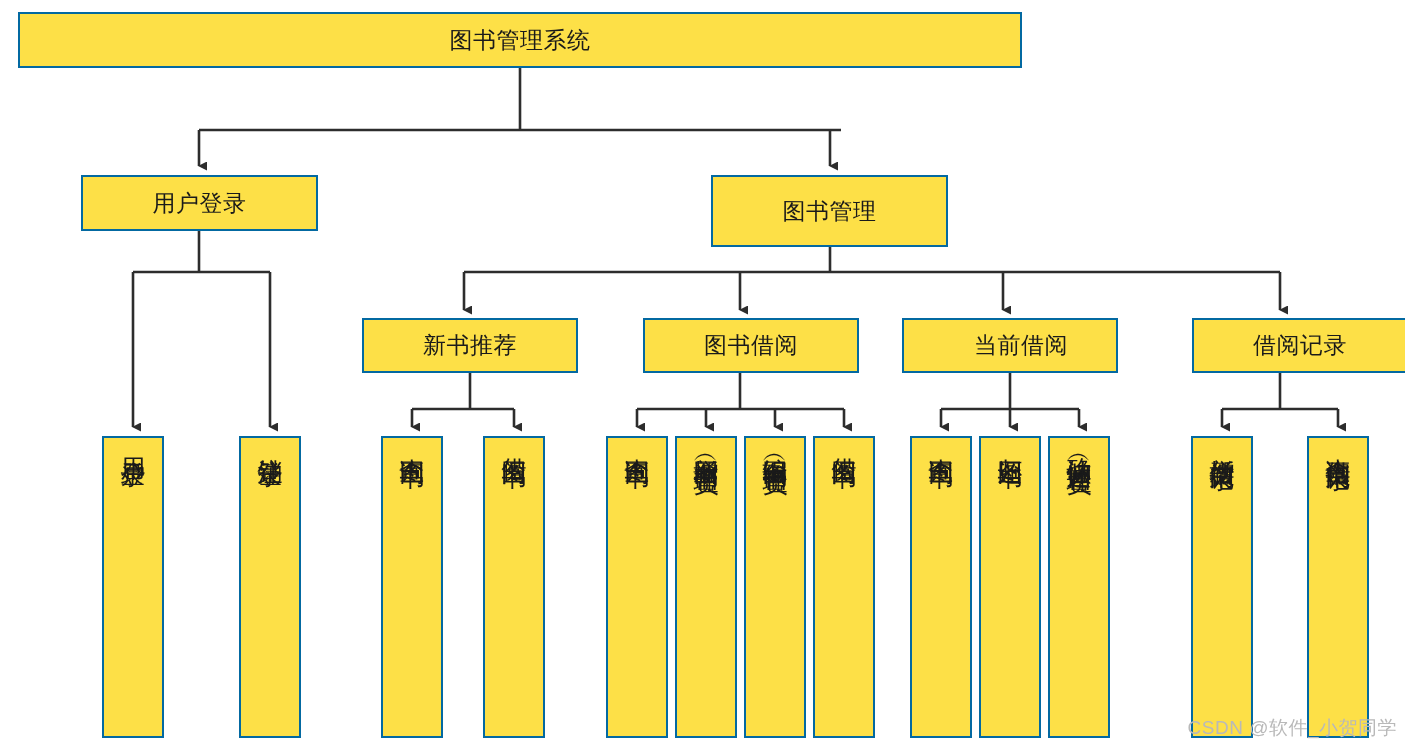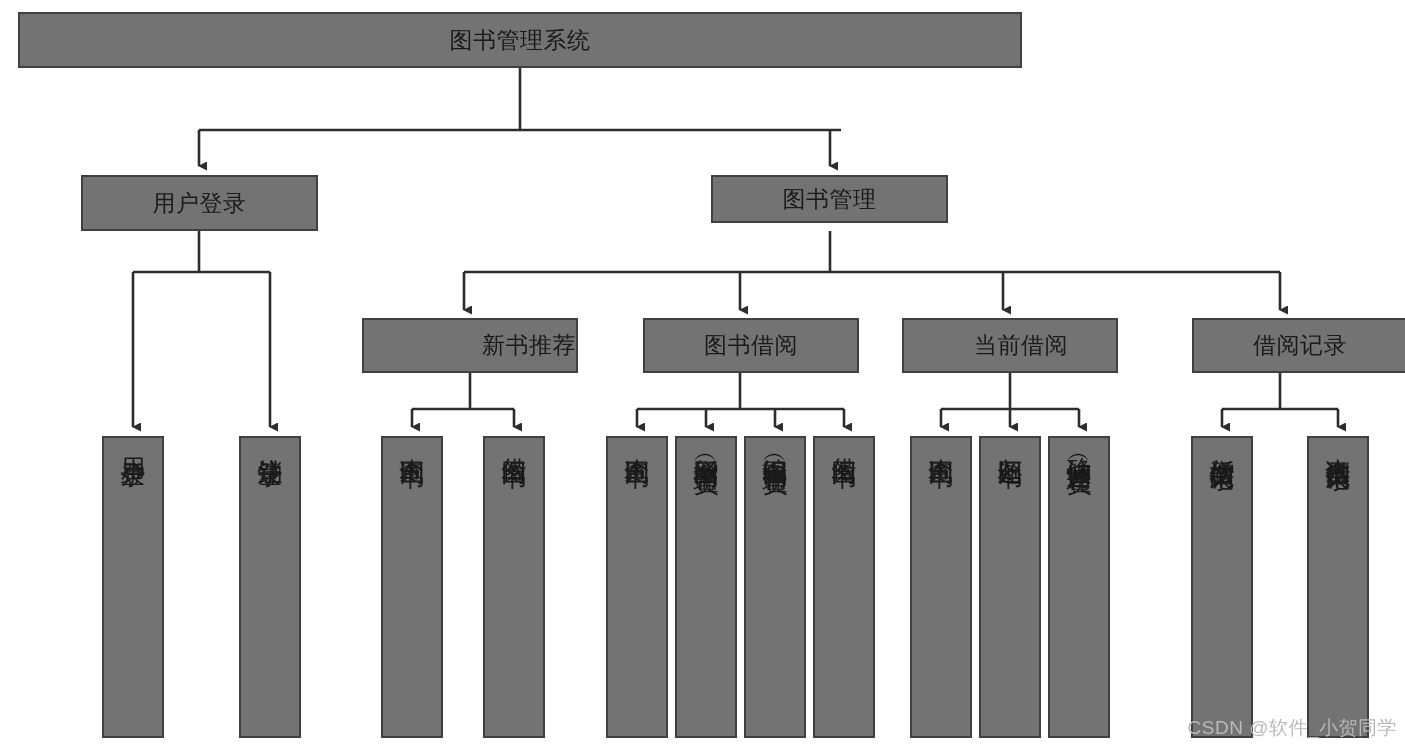--- a/index.html
+++ b/index.html
@@ -24,22 +24,22 @@
     position: absolute;
     left: 0;
     top: 0;
     width: 1405px;
     height: 747px;
     pointer-events: none;
   }
   .node-box {
     position: absolute;
     box-sizing: border-box;
-    background: #737373;
-    border: 2px solid #404040;
+    background: #fde047;
+    border: 2px solid #0369a1;
     display: flex;
     align-items: center;
     justify-content: center;
     overflow: hidden;
   }
   .node-label {
     color: #1a1a1a;
     text-align: center;
     line-height: 1.22;
     white-space: nowrap;
@@ -133,25 +133,25 @@
     </g>
   </svg>
 
   <div class="node-box root horiz" style="left:18px; top:12px; width:1004px; height:56px;">
     <span class="node-label">图书管理系统</span>
   </div>
 
   <div class="node-box horiz" style="left:81px; top:175px; width:237px; height:56px;">
     <span class="node-label">用户登录</span>
   </div>
-  <div class="node-box horiz" style="left:711px; top:175px; width:237px; height:48px;">
+  <div class="node-box horiz" style="left:711px; top:175px; width:237px; height:72px;">
     <span class="node-label">图书管理</span>
   </div>
 
-  <div class="node-box horiz" style="left:362px; top:318px; width:216px; height:55px;justify-content:flex-end;">
+  <div class="node-box horiz" style="left:362px; top:318px; width:216px; height:55px;">
     <span class="node-label">新书推荐</span>
   </div>
   <div class="node-box horiz" style="left:643px; top:318px; width:216px; height:55px;">
     <span class="node-label">图书借阅</span>
   </div>
   <div class="node-box horiz" style="left:902px; top:318px; width:216px; height:55px;padding-left:22px;">
     <span class="node-label">当前借阅</span>
   </div>
   <div class="node-box horiz" style="left:1172px; top:318px; width:216px; height:55px;margin-left:20px;">
     <span class="node-label">借阅记录</span>

